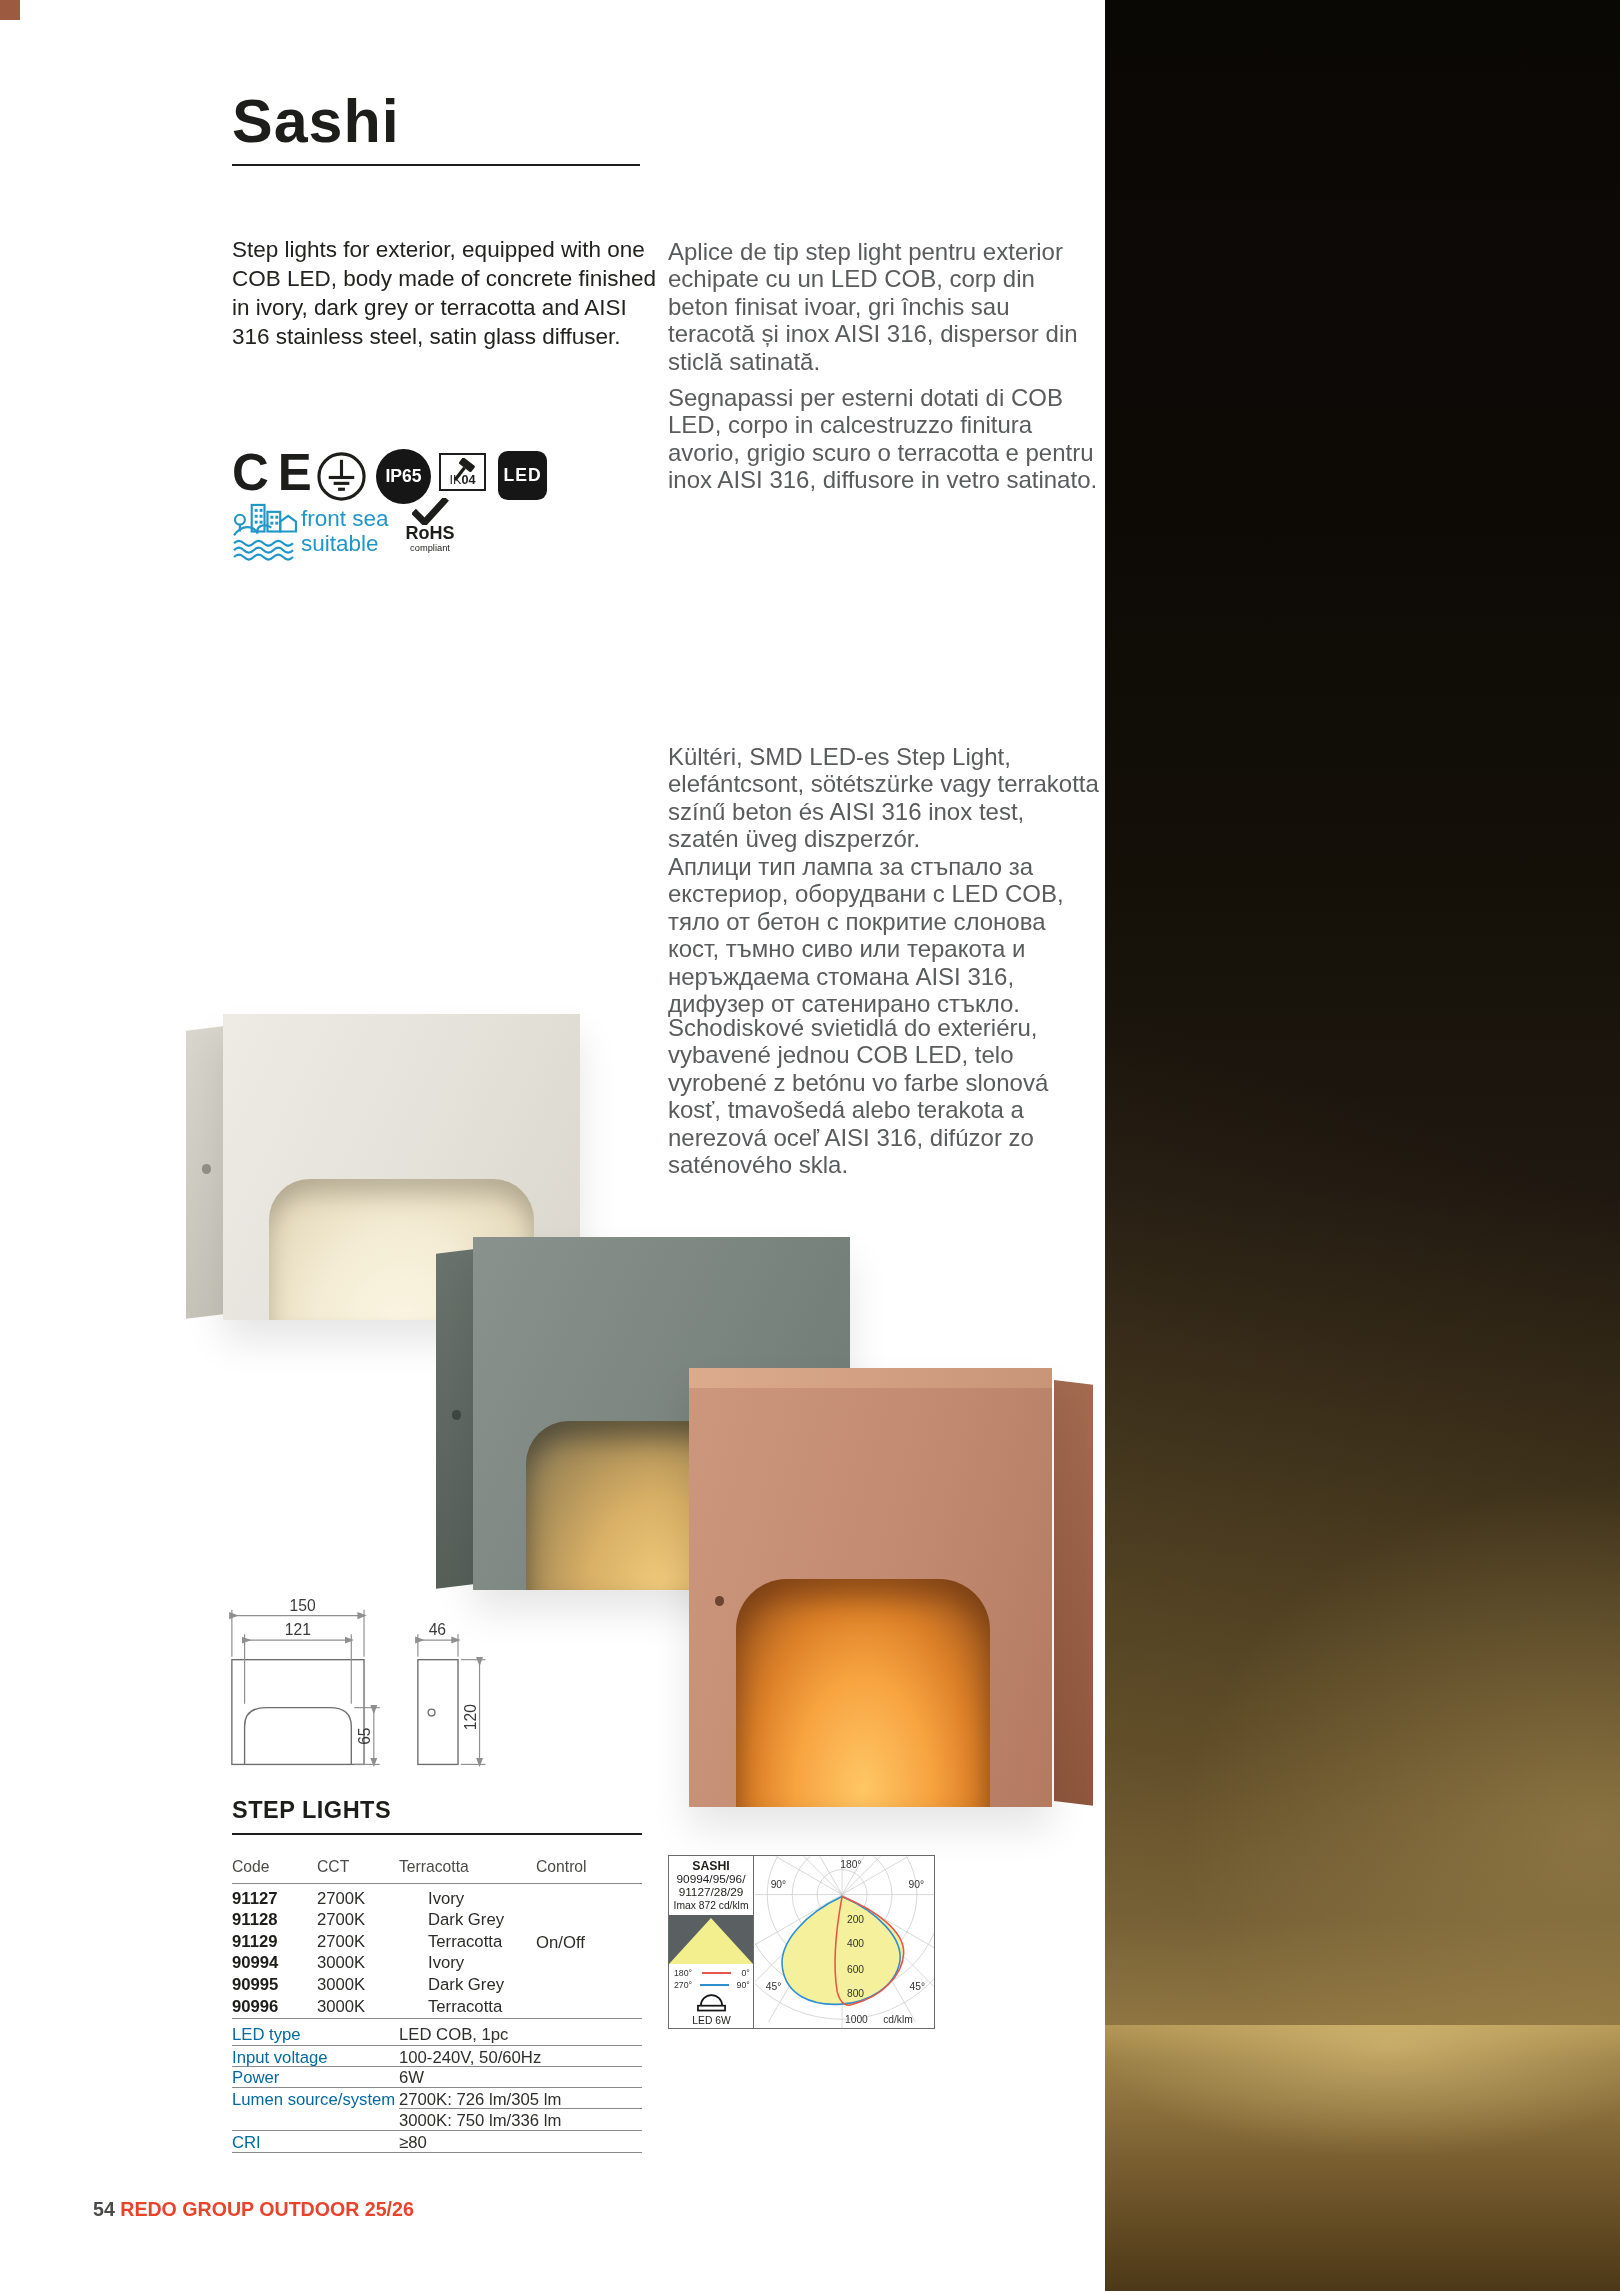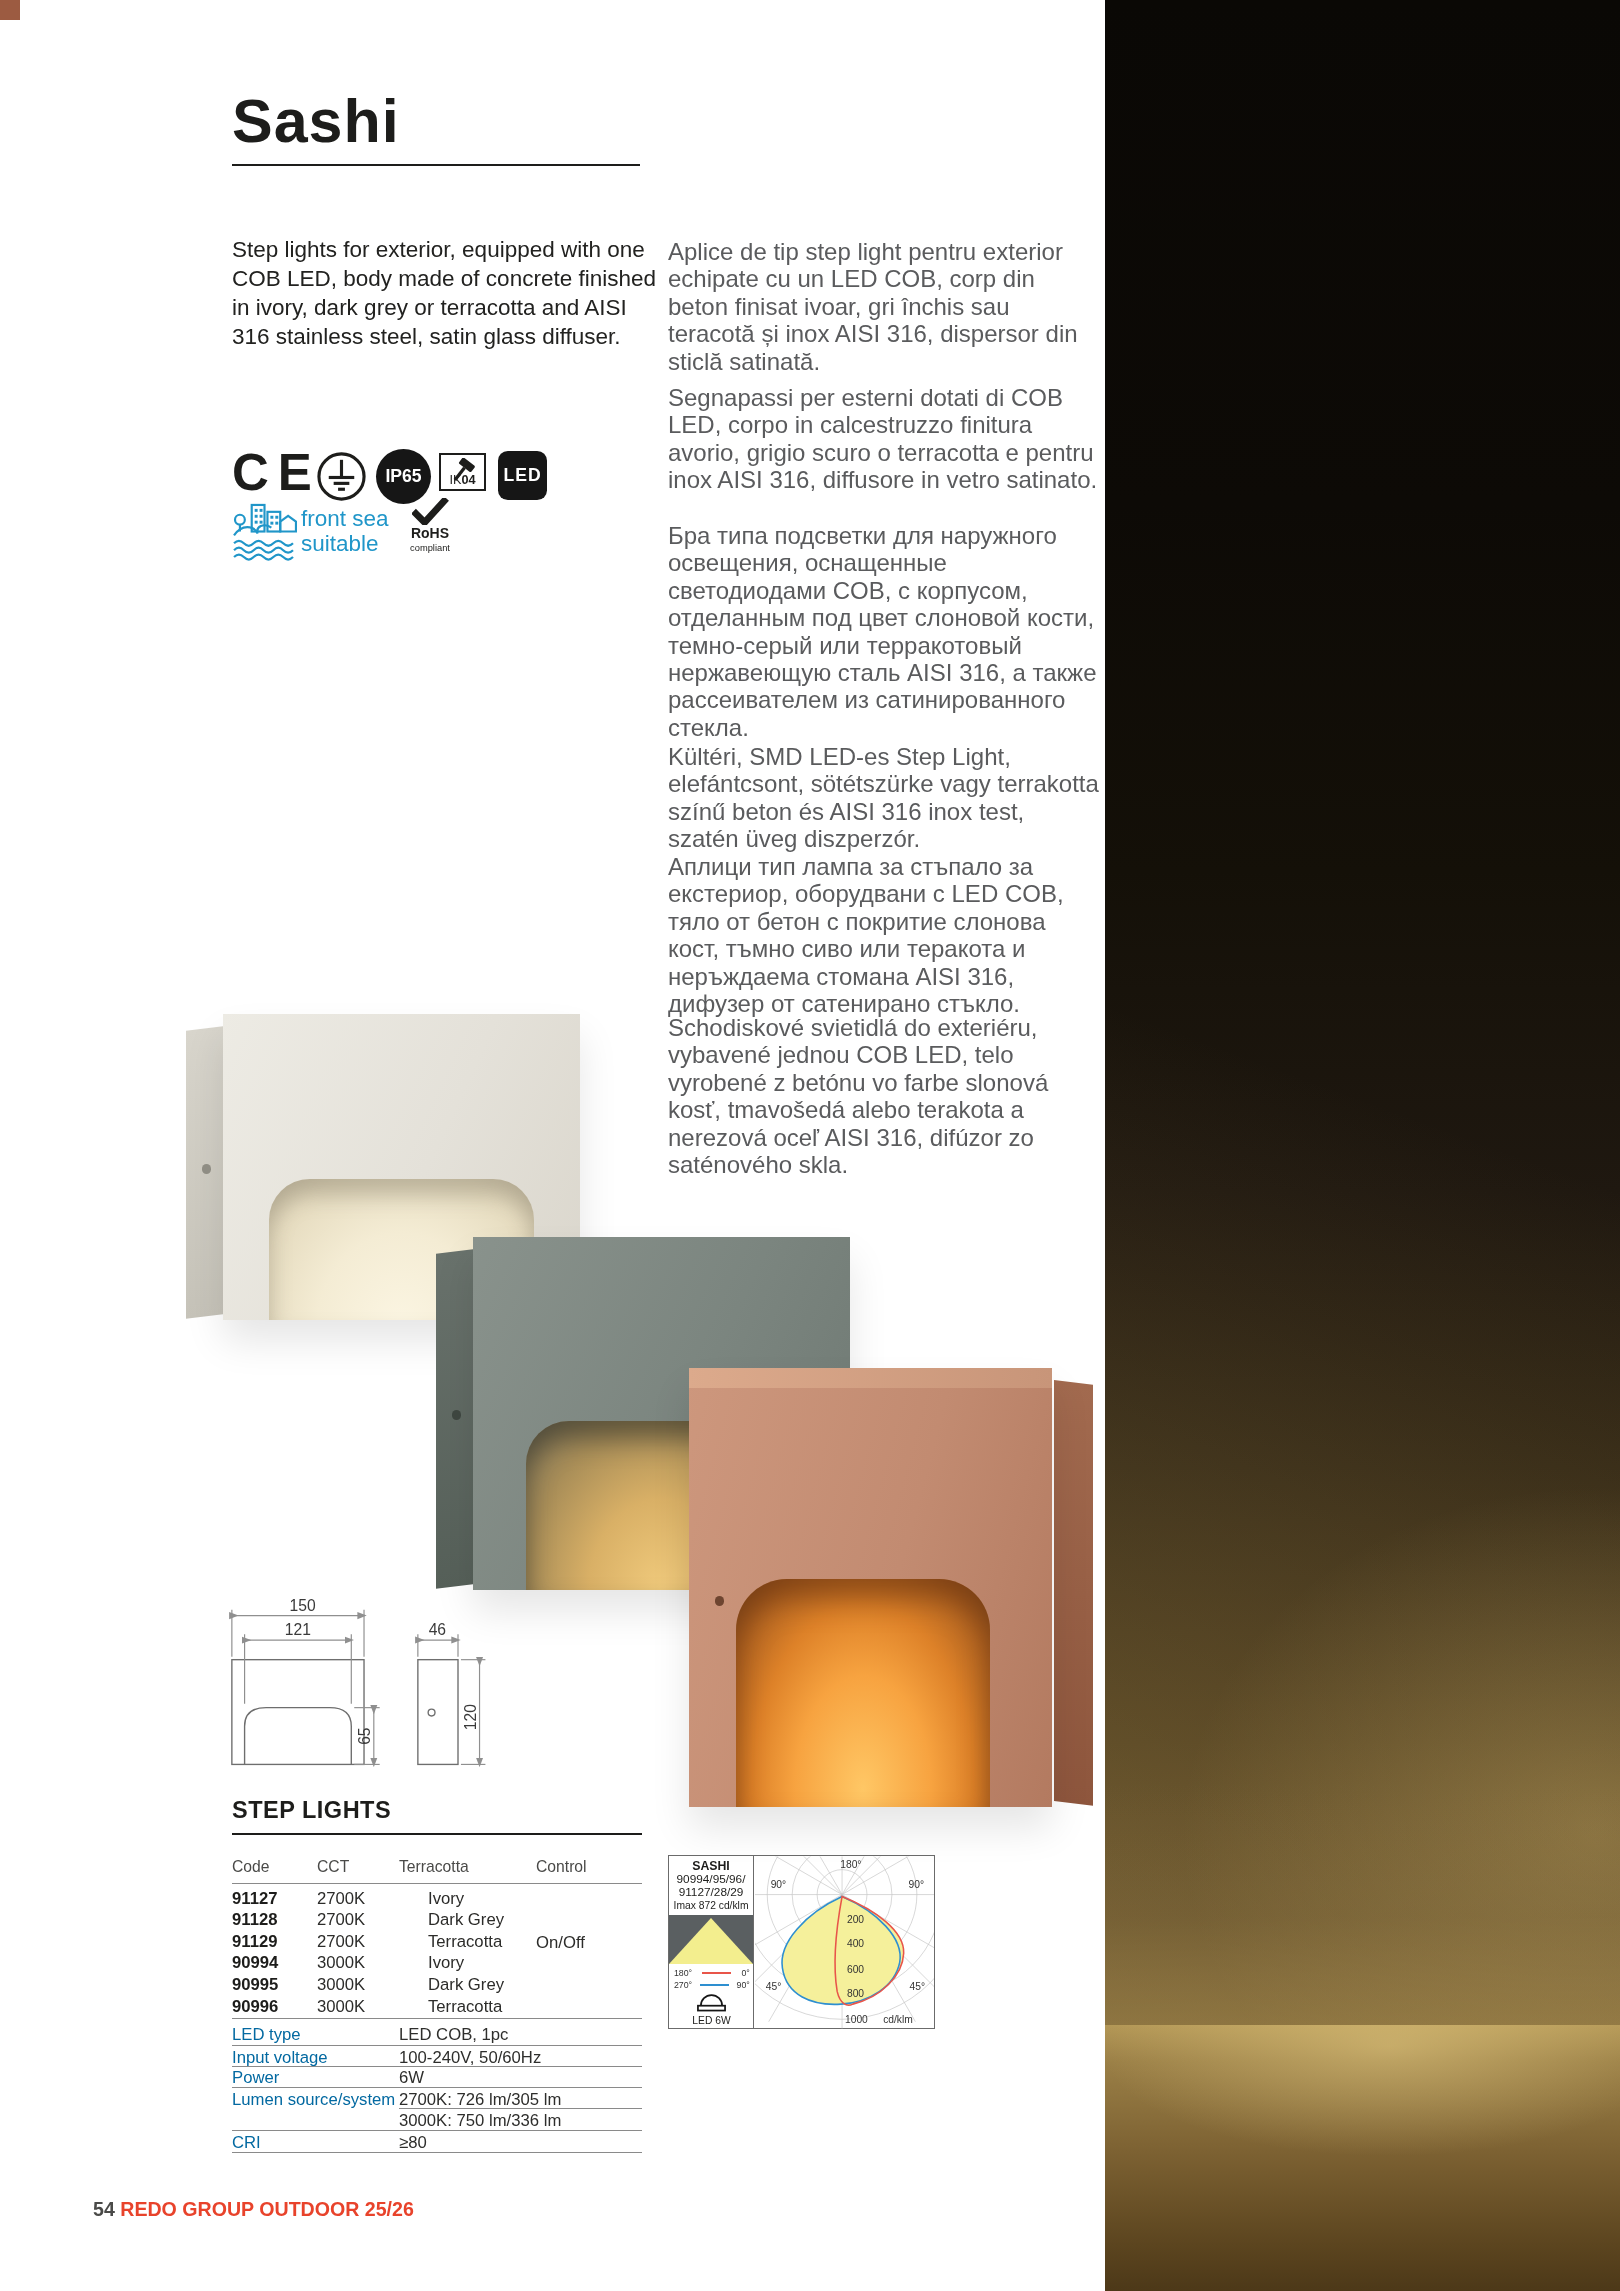--- a/index.html
+++ b/index.html
@@ -23,21 +23,21 @@
              display:flex; flex-direction:column; align-items:center; justify-content:flex-end; padding-bottom:2px; }
   .icon-ik .ik-label { font-size:12.7px; line-height:12.7px; }
   .icon-ik .ik-label b { font-weight:bold; }
   .icon-ik svg { position:absolute; top:2.9px; left:7.8px; }
   .icon-led { position:absolute; left:498px; top:451px; width:49px; height:49px; border-radius:9.8px; background:#161616; color:#fff;
               display:flex; align-items:center; justify-content:center; font-size:17.6px; font-weight:bold; letter-spacing:1px; }
   .icon-sea { position:absolute; left:232px; top:502px; }
   .sea-label { position:absolute; left:301px; top:507px; font-size:22.5px; line-height:24.5px; color:#2096c9; }
   .rohs { position:absolute; left:388px; top:498px; width:84px; text-align:center; }
   .rohs svg { display:block; margin:0 auto; }
-  .rohs .rohs-name { font-size:14px; font-weight:bold; line-height:17.6px; color:#1d1d1b; }
+  .rohs .rohs-name { font-size:18px; font-weight:bold; line-height:17.6px; color:#1d1d1b; }
   .rohs .rohs-sub { font-size:9.3px; color:#1d1d1b; }
 
   
   .tr { position:absolute; left:668px; width:431px; font-size:24px; line-height:27.4px; color:#5a5b5d; }
   .tr-ro { top:238px; } .tr-it { top:384px; } .tr-ru { top:522px; }
   .tr-hu { top:743px; } .tr-bg { top:853px; } .tr-sk { top:1014px; }
 
   
   .block { position:absolute; }
   .b-side { position:absolute; top:11.8px; bottom:5.9px; width:39px; transform-origin:top right; }
@@ -194,21 +194,20 @@
   <div class="rohs">
     <svg width="37" height="27.4" viewBox="0 0 38 28">
       <path d="M4,16 L13,25 L33,3" fill="none" stroke="#1d1d1b" stroke-width="7" stroke-linecap="square"></path>
     </svg>
     <div class="rohs-name">RoHS</div>
     <div class="rohs-sub">compliant</div>
   </div>
 
   <p class="tr tr-ro">Aplice de tip step light pentru exterior echipate cu un LED COB, corp din beton finisat ivoar, gri închis sau teracotă și inox AISI 316, dispersor din sticlă satinată.</p>
   <p class="tr tr-it">Segnapassi per esterni dotati di COB LED, corpo in calcestruzzo finitura avorio, grigio scuro o terracotta e pentru inox AISI 316, diffusore in vetro satinato.</p>
-  <p class="tr tr-ru">Бра типа подсветки для наружного освещения, оснащенные светодиодами COB, с корпусом, отделанным под цвет слоновой кости, темно-серый или терракотовый нержавеющую сталь AISI 316, а также рассеивателем из сатинированного стекла.</p>
   <p class="tr tr-hu">Kültéri, SMD LED-es Step Light, elefántcsont, sötétszürke vagy terrakotta színű beton és AISI 316 inox test, szatén üveg diszperzór.</p>
   <p class="tr tr-bg">Аплици тип лампа за стъпало за екстериор, оборудвани с LED COB, тяло от бетон с покритие слонова кост, тъмно сиво или теракота и неръждаема стомана AISI 316, дифузер от сатенирано стъкло.</p>
   <p class="tr tr-sk">Schodiskové svietidlá do exteriéru, vybavené jednou COB LED, telo vyrobené z betónu vo farbe slonová kosť, tmavošedá alebo terakota a nerezová oceľ AISI 316, difúzor zo saténového skla.</p>
 
   <div class="block blk-ivory">
     <div class="b-side left"></div>
     <div class="b-front">
       <div class="b-arch"></div>
     </div>
     <div class="b-screw" style="left:15.7px;top:49%;"></div>

